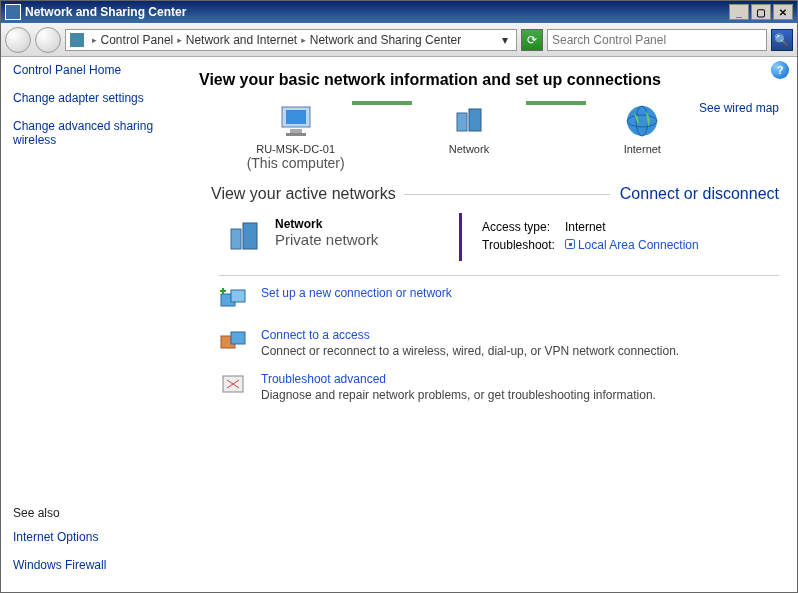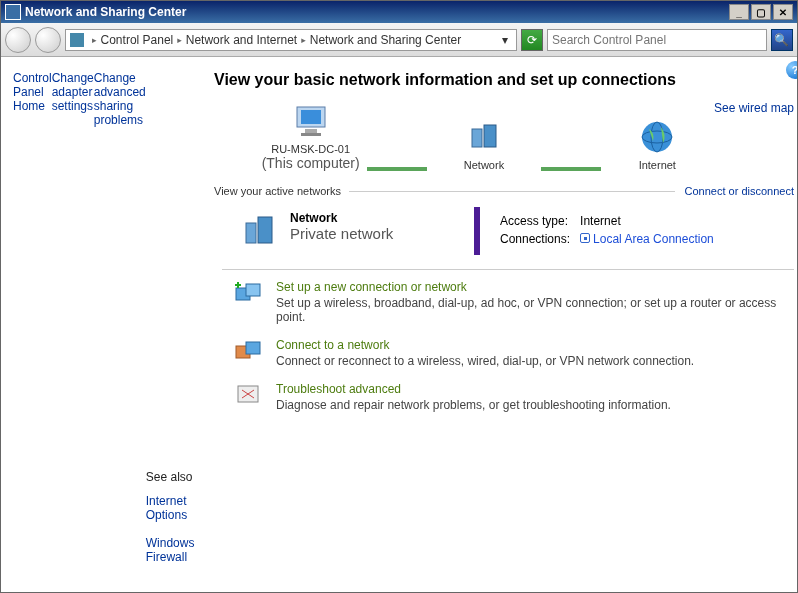--- a/index.html
+++ b/index.html
@@ -12,49 +12,49 @@
   .navcircle { width:26px; height:26px; border-radius:50%; background: radial-gradient(circle at 30% 30%, #fff,#ccc); border:1px solid #999; }
   .crumbbar { flex:1; height:22px; background:#fff; border:1px solid #999; display:flex; align-items:center; padding:0 4px; font-size:12px; color:#333; }
   .crumbicon { width:14px; height:14px; background:#48a; margin-right:4px; }
   .crumbsep { margin:0 4px; color:#666; font-size:9px;}
   .crumbdrop { width:14px; text-align:center; color:#333; }
   .refresh { width:22px;height:22px;background:linear-gradient(#4a4,#282);border:1px solid #666; display:flex;align-items:center;justify-content:center;color:#fff;font-size:12px;}
   .searchbox { width:220px; height:22px; border:1px solid #999; background:#fff; display:flex; align-items:center; }
   .searchbox input { flex:1; border:none; outline:none; font-size:12px; padding:0 4px; color:#777; }
   .searchbtn { width:22px;height:22px;background:linear-gradient(#36c,#248);display:flex;align-items:center;justify-content:center;color:#fff;border:1px solid #036; }
   .body { display:flex; height: calc(593px - 22px - 34px - 2px); }
-  .leftcol { width:205px; padding:14px 12px; display:flex; }
+  .leftcol { width:205px; padding:6px 12px; display:flex; flex-direction:column; }
   .leftcol a { color:#003399; text-decoration:none; display:block; margin-bottom:14px; }
   .leftcol .seealso { margin-top:auto; }
   .leftcol .seealso h4 { font-size:12px; font-weight:normal; color:#222; margin-bottom:10px; }
   .rightcol { flex:1; padding:14px 18px 10px 8px; position:relative; }
   .helpbtn { position:absolute; top:4px; right:8px; width:18px;height:18px;border-radius:50%; background:radial-gradient(circle at 30% 30%,#8cf,#06c); color:#fff; display:flex;align-items:center;justify-content:center;font-size:11px;font-weight:bold;}
   h3.section { font-size:16px; font-weight:bold; color:#000; margin-bottom:12px; }
-  .maprow { display:flex; align-items:flex-end; margin:8px 0 4px 40px; }
+  .maprow { display:flex; align-items:flex-start; margin:8px 0 4px 40px; }
   .mapnode { display:flex; flex-direction:column; align-items:center; width:140px; }
   .mapnode .iconbox { width:44px; height:40px; display:flex;align-items:center;justify-content:center; }
   .mapnode .lbl { font-size:11px; color:#333; text-align:center; margin-top:2px; }
   .mapnode .sub { font-size:14px; color:#555; }
   .connector { flex:0 0 60px; height:3px; background:repeating-linear-gradient(90deg,#5aa55a 0 6px,transparent 6px 10px); border-top:2px solid #5aa55a; border-bottom:2px solid #5aa55a; height:0; border-width:2px; }
   .connector { height:2px; background:#5aa55a; position:relative; }
   .seefullmap { float:right; color:#003399; text-decoration:none; font-size:12px; }
-  .hrlabel { display:flex; align-items:center; margin:14px 0 10px 0; color:#333; font-size:11px;text-align:right; }
+  .hrlabel { display:flex; align-items:center; margin:14px 0 10px 12px; color:#333; font-size:16px;text-align:right; }
   .hrlabel .line { flex:1; height:1px; background:#ccc; margin-left:8px; }
   .hrlabel .rightlink { color:#003399; text-decoration:none; margin-left:10px; white-space:nowrap; }
   .activerow { display:flex; }
   .netbox { display:flex; gap:10px; width:260px; padding:4px 0 4px 26px;}
   .netbox .nicon { width:40px;height:40px; }
   .netbox .ntext b { font-size:12px; }
   .netbox .ntext .type { color:#555; font-size:15px; }
-  .accessbox { border-left:6px solid #4c1d95; padding:4px 0 4px 18px; font-size:12px; }
+  .accessbox { border-left:3px solid #4c1d95; padding:4px 0 4px 18px; font-size:12px; }
   .accessbox table td { padding:1px 8px 1px 0; }
   .link { color:#1d4ed8; text-decoration:none; }
   .taskrow { display:flex; gap:12px; margin:6px 0 14px 20px; }
   .taskrow .ticon { width:30px;height:28px; flex:0 0 30px; }
-  .taskrow .ttext .ttl { color:#4d7c0f; text-decoration:none; font-size:12px; }
+  .taskrow .ttext .ttl { color:#1d4ed8; text-decoration:none; font-size:12px; }
   .taskrow .ttext .desc { color:#444; font-size:12px; margin-top:2px; }
   .netplug { width:10px;height:10px;display:inline-block;border:1px solid #36c;border-radius:2px; margin-right:3px; position:relative; }
   .netplug:after{content:"";position:absolute;left:3px;top:3px;width:3px;height:3px;background:#36c;}
 </style>
 </head>
 <body>
 
 <div class="titlebar">
   <span class="icon"></span>
   <span>Network and Sharing Center</span>
@@ -82,21 +82,21 @@
   <div class="searchbox">
     <input placeholder="Search Control Panel" style="">
   </div>
   <div class="searchbtn">🔍</div>
 </div>
 
 <div class="body">
   <div class="leftcol">
     <a href="#">Control Panel Home</a>
     <a href="#">Change adapter settings</a>
-    <a href="#">Change advanced sharing problems</a>
+    <a href="#">Change advanced sharing wireless</a>
     <div class="seealso">
       <h4>See also</h4>
       <a href="#">Internet Options</a>
       <a href="#">Windows Firewall</a>
     </div>
   </div>
 
   <div class="rightcol">
     <div class="helpbtn">?</div>
     <h3 class="section">View your basic network information and set up connections</h3>
@@ -160,21 +160,21 @@
         </div>
       </div>
       <div class="accessbox">
         <table>
           <tbody>
               <tr>
             <td>Access type:</td>
             <td>Internet</td>
           </tr>
           <tr>
-            <td>Connections:</td>
+            <td>Troubleshoot:</td>
             <td><span class="netplug"></span><a href="#" class="link">Local Area Connection</a></td>
           </tr>
         </tbody>
           </table>
       </div>
     </div>
 
     <div class="hrlabel">
       <div class="line"></div>
     </div>
@@ -182,33 +182,32 @@
     <div class="taskrow">
       <div class="ticon">
         <svg width="30" height="28">
             <rect x="2" y="8" width="14" height="12" fill="#5aa6e0" stroke="#2a6aa0"></rect>
             <rect x="12" y="4" width="14" height="12" fill="#88c4f0" stroke="#2a6aa0"></rect>
             <path d="M4 2 L4 8 M1 5 L7 5" stroke="#2a2" stroke-width="2"></path>
           </svg>
       </div>
       <div class="ttext">
         <a href="#" class="ttl">Set up a new connection or network</a>
-        <div class="desc">Set up a wireless, broadband, dial-up, ad hoc, or VPN connection; or set up a router or access point.</div>
       </div>
     </div>
 
     <div class="taskrow">
       <div class="ticon">
         <svg width="30" height="28">
             <rect x="2" y="8" width="14" height="12" fill="#e08a4a" stroke="#a05a2a"></rect>
             <rect x="12" y="4" width="14" height="12" fill="#5aa6e0" stroke="#2a6aa0"></rect>
           </svg>
       </div>
       <div class="ttext">
-        <a href="#" class="ttl">Connect to a network</a>
+        <a href="#" class="ttl">Connect to a access</a>
         <div class="desc">Connect or reconnect to a wireless, wired, dial-up, or VPN network connection.</div>
       </div>
     </div>
 
     <div class="taskrow">
       <div class="ticon">
         <svg width="30" height="28">
             <rect x="4" y="4" width="20" height="16" fill="#eee" stroke="#888"></rect>
             <path d="M8 8 L20 16 M8 16 L20 8" stroke="#c44" stroke-width="1"></path>
           </svg>

